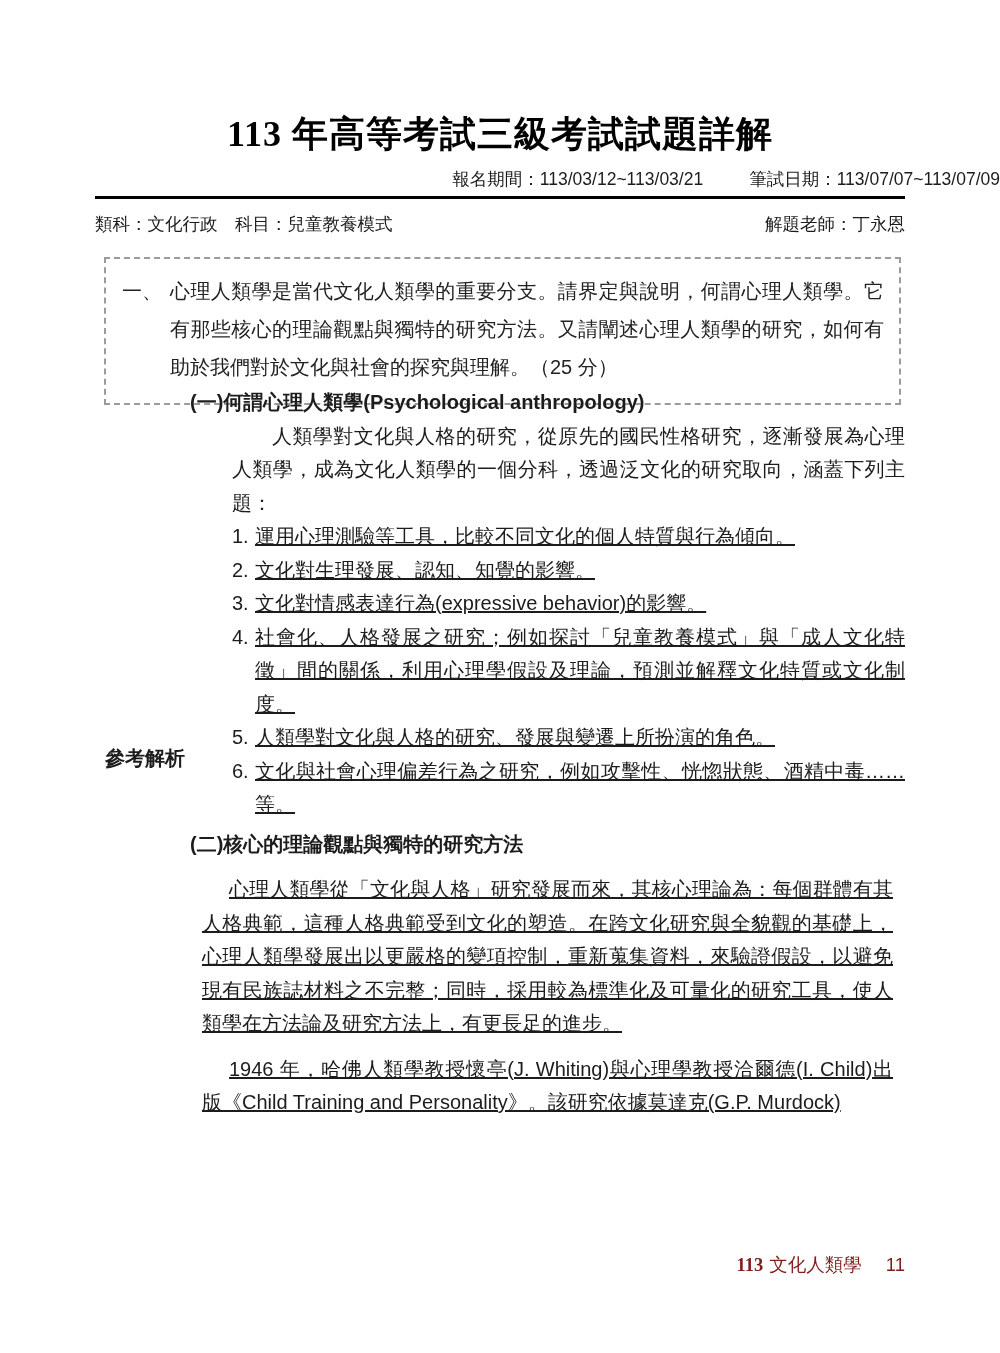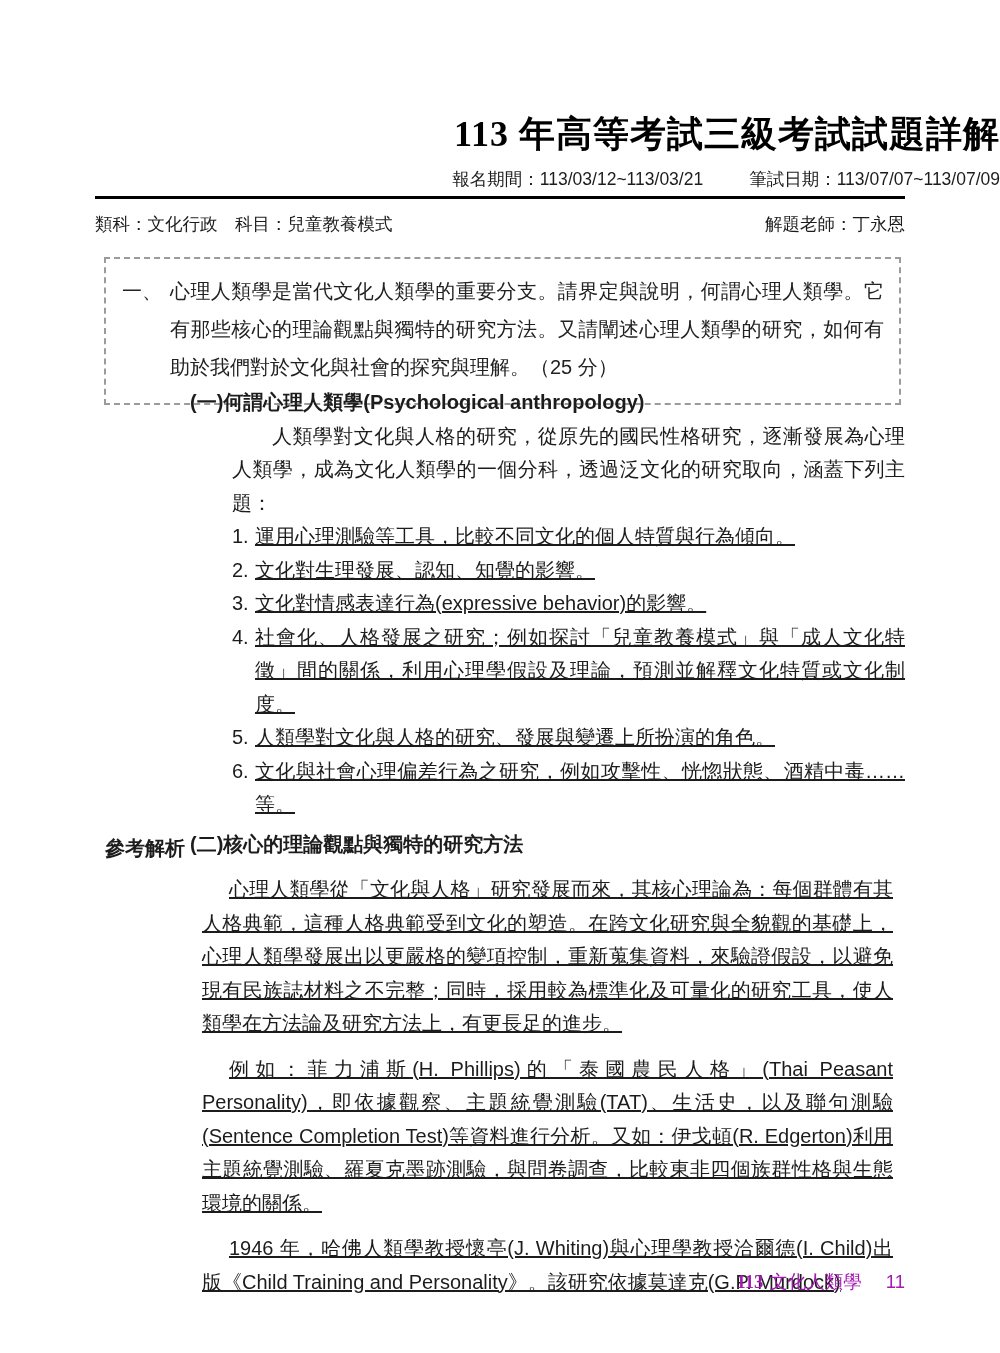--- a/index.html
+++ b/index.html
@@ -19,21 +19,21 @@
   .page {
     position: absolute;
     inset: 0;
   }
   
   .doc-title {
     position: absolute;
     top: 110px;
     left: 0;
     width: 100%;
-    text-align: right;
+    text-align: center;
     font-family: "Liberation Serif", "DejaVu Serif", serif;
     font-weight: 700;
     font-size: 36px;
     letter-spacing: 1px;
     color: #000;
     white-space: nowrap;
   }
   .sub-line {
     position: absolute;
     top: 167px;
@@ -151,23 +151,22 @@
     text-decoration: underline;
   }
   
   .page-footer {
     position: absolute;
     top: 1252px;
     left: 95px;
     width: 810px;
     text-align: right;
     font-size: 18.5px;
-    color: #a21caf;
-    white-space: nowrap;
-    margin-top: 17px;
+    color: #7f1d1d;
+    white-space: nowrap;
   }
   .footer-volume {
     font-family: "Liberation Serif", "DejaVu Serif", serif;
     font-weight: 700;
     margin-right: 6px;
   }
   .footer-page {
     margin-left: 24px;
   }
 </style>
@@ -228,21 +227,20 @@
             <li class="list-item">
               <span class="item-num">6.</span>
               <span class="item-text">文化與社會心理偏差行為之研究，例如攻擊性、恍惚狀態、酒精中毒……等。</span>
             </li>
           </ul>
         </div>
 
         <div class="sec-heading sec2-heading">(二)核心的理論觀點與獨特的研究方法</div>
         <div class="sec2-body">
           <p>心理人類學從「文化與人格」研究發展而來，其核心理論為：每個群體有其人格典範，這種人格典範受到文化的塑造。在跨文化研究與全貌觀的基礎上，心理人類學發展出以更嚴格的變項控制，重新蒐集資料，來驗證假設，以避免現有民族誌材料之不完整；同時，採用較為標準化及可量化的研究工具，使人類學在方法論及研究方法上，有更長足的進步。</p>
-          <p>例如：菲力浦斯(H. Phillips)的「泰國農民人格」(Thai Peasant Personality)，即依據觀察、主題統覺測驗(TAT)、生活史，以及聯句測驗(Sentence Completion Test)等資料進行分析。又如：伊戈頓(R. Edgerton)利用主題統覺測驗、羅夏克墨跡測驗，與問卷調查，比較東非四個族群性格與生態環境的關係。</p>
           <p>1946 年，哈佛人類學教授懷亭(J. Whiting)與心理學教授洽爾德(I. Child)出版《Child Training and Personality》。該研究依據莫達克(G.P. Murdock)</p>
         </div>
 
       </div>
     </div>
   </div>
 
   <div class="page-footer">
     <span class="footer-volume">113</span><span>文化人類學</span><span class="footer-page">11</span>
   </div>

